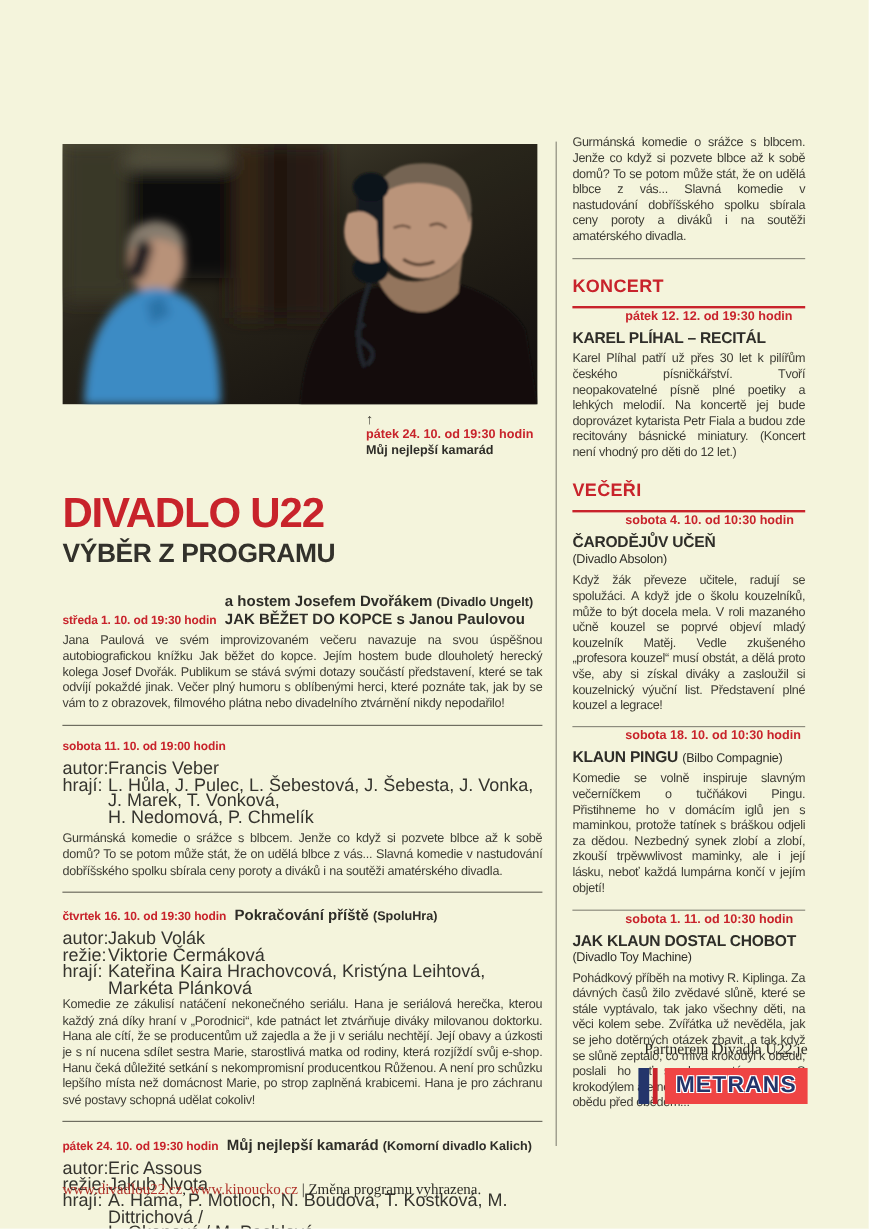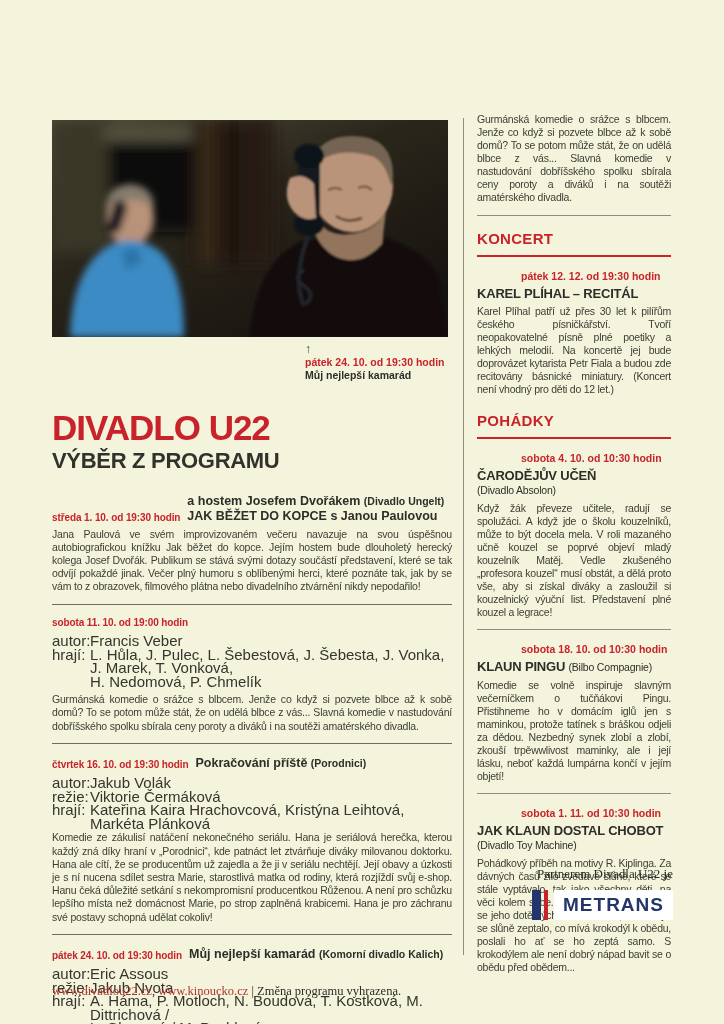--- a/index.html
+++ b/index.html
@@ -28,30 +28,30 @@
   .desc{margin-top:5px; font-size:10.5px; line-height:13.2px; letter-spacing:-0.2px; text-align:justify;}
   hr.sep{border:none; border-top:1px solid #6e6d60; margin:10px 0 0;}
   
   .vdivider{position:absolute; left:463px; top:118px; width:1px; height:837px; background:#8d8c7e;}
   
   .right-col{position:absolute; left:477px; top:113px; width:194px;}
   .r-desc{font-size:10.5px; line-height:13px; letter-spacing:-0.25px; text-align:justify; margin-top:4px;}
   hr.r-sep{border:none; border-top:1px solid #8d8c7e; margin:8px 0 0;}
   .r-heading{margin-top:14px; color:#c8232b; font-size:15px; font-weight:bold; letter-spacing:0.3px;}
   .r-redrule{border:none; border-top:2px solid #c8232b; margin:8px 0 0;}
-  .r-date{margin-top:13px; color:#c8232b; font-weight:bold; font-size:10.5px;padding-left:44px;}
+  .r-date{margin-top:1px; color:#c8232b; font-weight:bold; font-size:10.5px;padding-left:44px;}
   .r-title{margin-top:5px; color:#2e2d28; font-weight:bold; font-size:13px; line-height:1.15; letter-spacing:-0.2px;}
   .r-venue-block{color:#2e2d28; font-weight:normal; font-size:10.5px; line-height:1.25;}
   
   .partner{position:absolute; right:51px; top:866px; text-align:right;}
   .partner-label{font-family:"Liberation Serif", serif; font-size:13px; color:#2b2a24;}
   .logo{display:inline-flex; align-items:stretch; height:30px; margin-top:8px;}
   .bar-navy{width:9px; background:#24356b; margin-right:3px;}
   .bar-red{width:4px; background:#c8232b; margin-right:6px;}
-  .logo-box{background:#ffffff; display:flex; align-items:center; padding:0 9px;}
+  .logo-box{background:#ef4444; display:flex; align-items:center; padding:0 9px;}
   .logo-text{
     font-size:19px; font-weight:bold; color:#24356b; letter-spacing:1px; font-style:normal;
     text-shadow:1px 1px 0 #fff,-1px -1px 0 #fff,1px -1px 0 #fff,-1px 1px 0 #fff;
   }
   
   .footer{position:absolute; left:52px; top:984px; font-family:"Liberation Serif", serif; font-size:12.5px; color:#2b2a24;}
   .footer a{color:#b0342c; text-decoration:none;}
   .footer .sep{white-space:pre;}
 </style>
 </head>
@@ -146,21 +146,21 @@
 H. Nedomová, P. Chmelík</span>
       </div>
     </div>
     <p class="desc">Gurmánská komedie o srážce s blbcem. Jenže co když si pozvete blbce až k sobě domů? To se potom může stát, že on udělá blbce z vás... Slavná komedie v nastudování dobříšského spolku sbírala ceny poroty a diváků i na soutěži amatérského divadla.</p>
     <hr class="sep">
 
     <div class="event-head" style="margin-top:12px;">
       <span class="event-date">čtvrtek 16. 10. od 19:30 hodin</span>
       <span class="event-title-block">
         <span>Pokračování příště</span>
-        <span class="venue">(Porodnici)</span>
+        <span class="venue">(SpoluHra)</span>
       </span>
     </div>
     <div class="credits">
       <div class="credit-row">
         <span class="credit-label">autor:</span>
         <span class="credit-value">Jakub Volák</span>
       </div>
       <div class="credit-row">
         <span class="credit-label">režie:</span>
         <span class="credit-value">Viktorie Čermáková</span>
@@ -205,21 +205,21 @@
 
     <div class="r-heading">KONCERT</div>
     <hr class="r-redrule">
 
     <div class="r-date">pátek 12. 12. od 19:30 hodin</div>
     <div class="r-title">
       <span>KAREL PLÍHAL – RECITÁL</span>
     </div>
     <p class="r-desc">Karel Plíhal patří už přes 30 let k pilířům českého písničkářství. Tvoří neopakovatelné písně plné poetiky a lehkých melodií. Na koncertě jej bude doprovázet kytarista Petr Fiala a budou zde recitovány básnické miniatury. (Koncert není vhodný pro děti do 12 let.)</p>
 
-    <div class="r-heading" style="margin-top:16px;">POHÁDKY</div>
+    <div class="r-heading" style="margin-top:16px;">VEČEŘI</div>
     <hr class="r-redrule">
 
     <div class="r-date">sobota 4. 10. od 10:30 hodin</div>
     <div class="r-title">
       <span>ČARODĚJŮV UČEŇ</span>
       <span class="r-venue-block" style="display:block;">(Divadlo Absolon)</span>
     </div>
     <p class="r-desc">Když žák převeze učitele, radují se spolužáci. A když jde o školu kouzelníků, může to být docela mela. V roli mazaného učně kouzel se poprvé objeví mladý kouzelník Matěj. Vedle zkušeného „profesora kouzel“ musí obstát, a dělá proto vše, aby si získal diváky a zasloužil si kouzelnický výuční list. Představení plné kouzel a legrace!</p>
     <hr class="r-sep">
 

